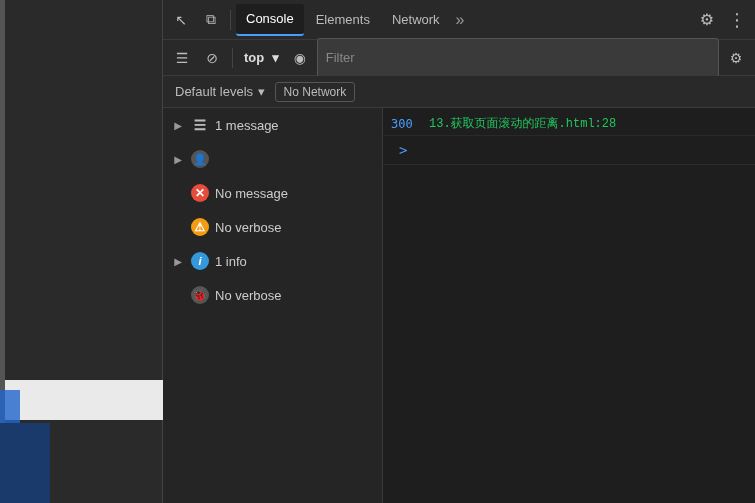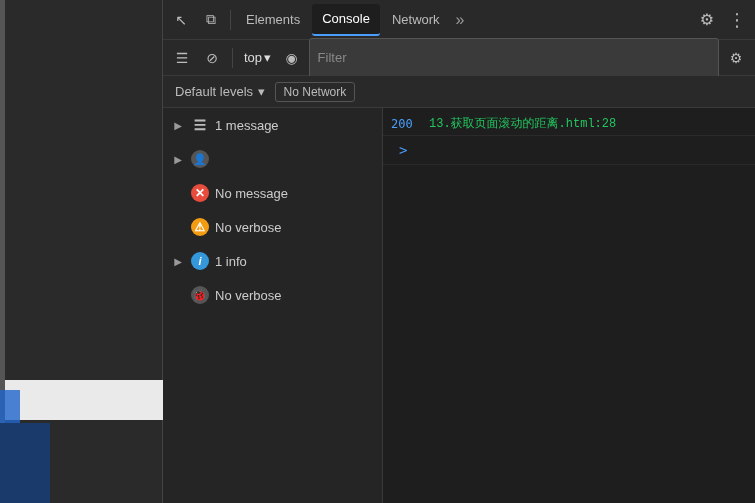--- a/index.html
+++ b/index.html
@@ -156,21 +156,22 @@
     }
     .top-selector {
       display: flex;
       align-items: center;
       background: transparent;
       border: none;
       color: #ddd;
       font-size: 13px;
       cursor: pointer;
       padding: 2px 4px;
-      gap: 2px;
+      gap: 8px;
+      font-weight: bold;
     }
     .eye-btn {
       width: 26px; height: 26px;
       border: none; background: transparent;
       color: #bbb; cursor: pointer;
       font-size: 14px;
       display: flex; align-items: center; justify-content: center;
     }
     .filter-input {
       flex: 1;
@@ -316,25 +317,25 @@
 <div class="devtools-panel">
 
   <div class="toolbar">
     <button class="toolbar-icon-btn">
       <span>↖</span>
     </button>
     <button class="toolbar-icon-btn">
       <span>⧉</span>
     </button>
     <div class="toolbar-divider"></div>
+    <button class="toolbar-tab active">
+      <span>Console</span>
+    </button>
     <button class="toolbar-tab">
       <span>Elements</span>
-    </button>
-    <button class="toolbar-tab active">
-      <span>Console</span>
     </button>
     <button class="toolbar-tab">
       <span>Network</span>
     </button>
     <span class="toolbar-more">»</span>
     <div class="toolbar-spacer"></div>
     <button class="gear-btn">
       <span>⚙</span>
     </button>
     <button class="three-dots-btn">
@@ -409,21 +410,21 @@
       <div class="msg-item">
         <span class="msg-expand" style="opacity:0;"></span>
         <span class="msg-icon verbose" style="font-size:12px;">🐞</span>
         <span class="msg-label">No verbose</span>
       </div>
 
     </div>
 
     <div class="console-output">
       <div class="console-line">
-        <span class="console-status">200</span>
+        <span class="console-status">300</span>
         <a class="console-link" href="#">13.获取页面滚动的距离.html:28</a>
       </div>
       <div class="console-line">
         <span class="console-prompt">&gt;</span>
       </div>
     </div>
 
   </div>
 </div>
 

